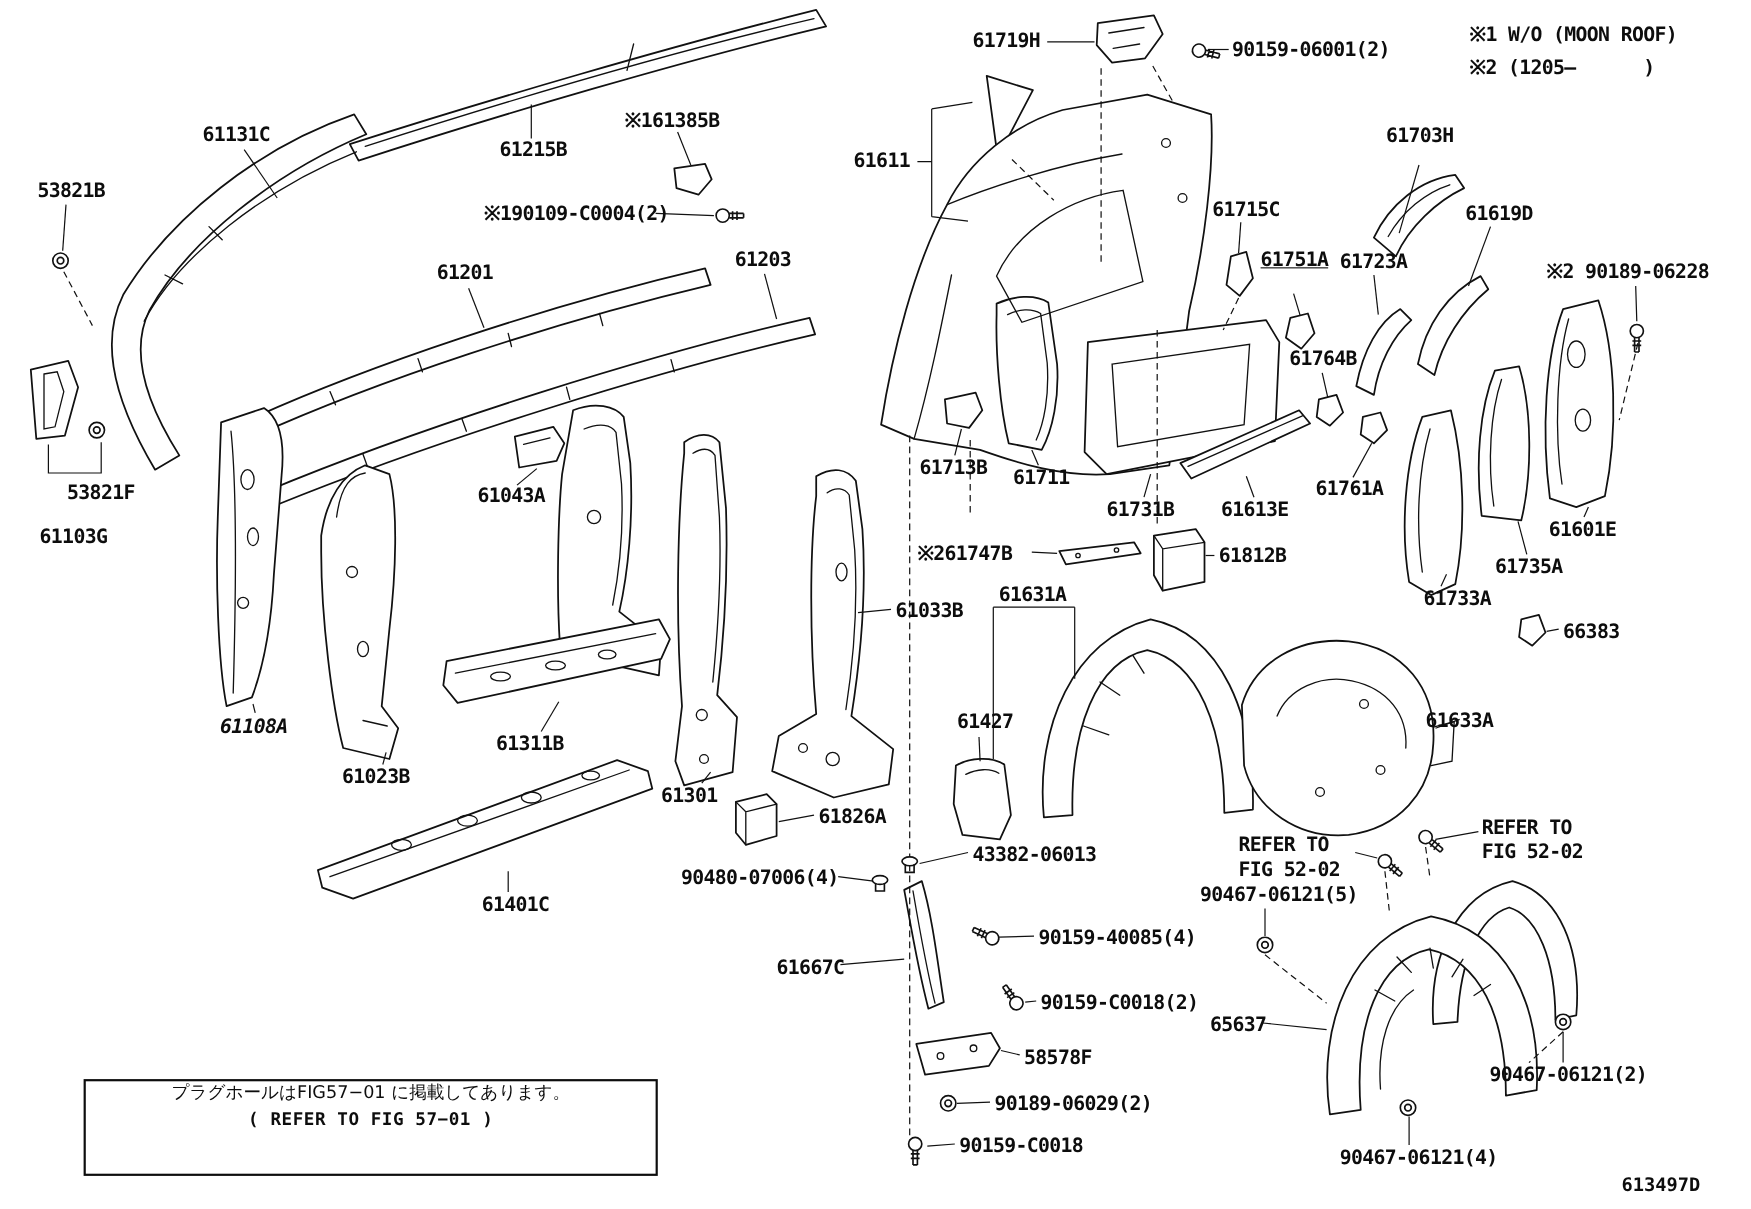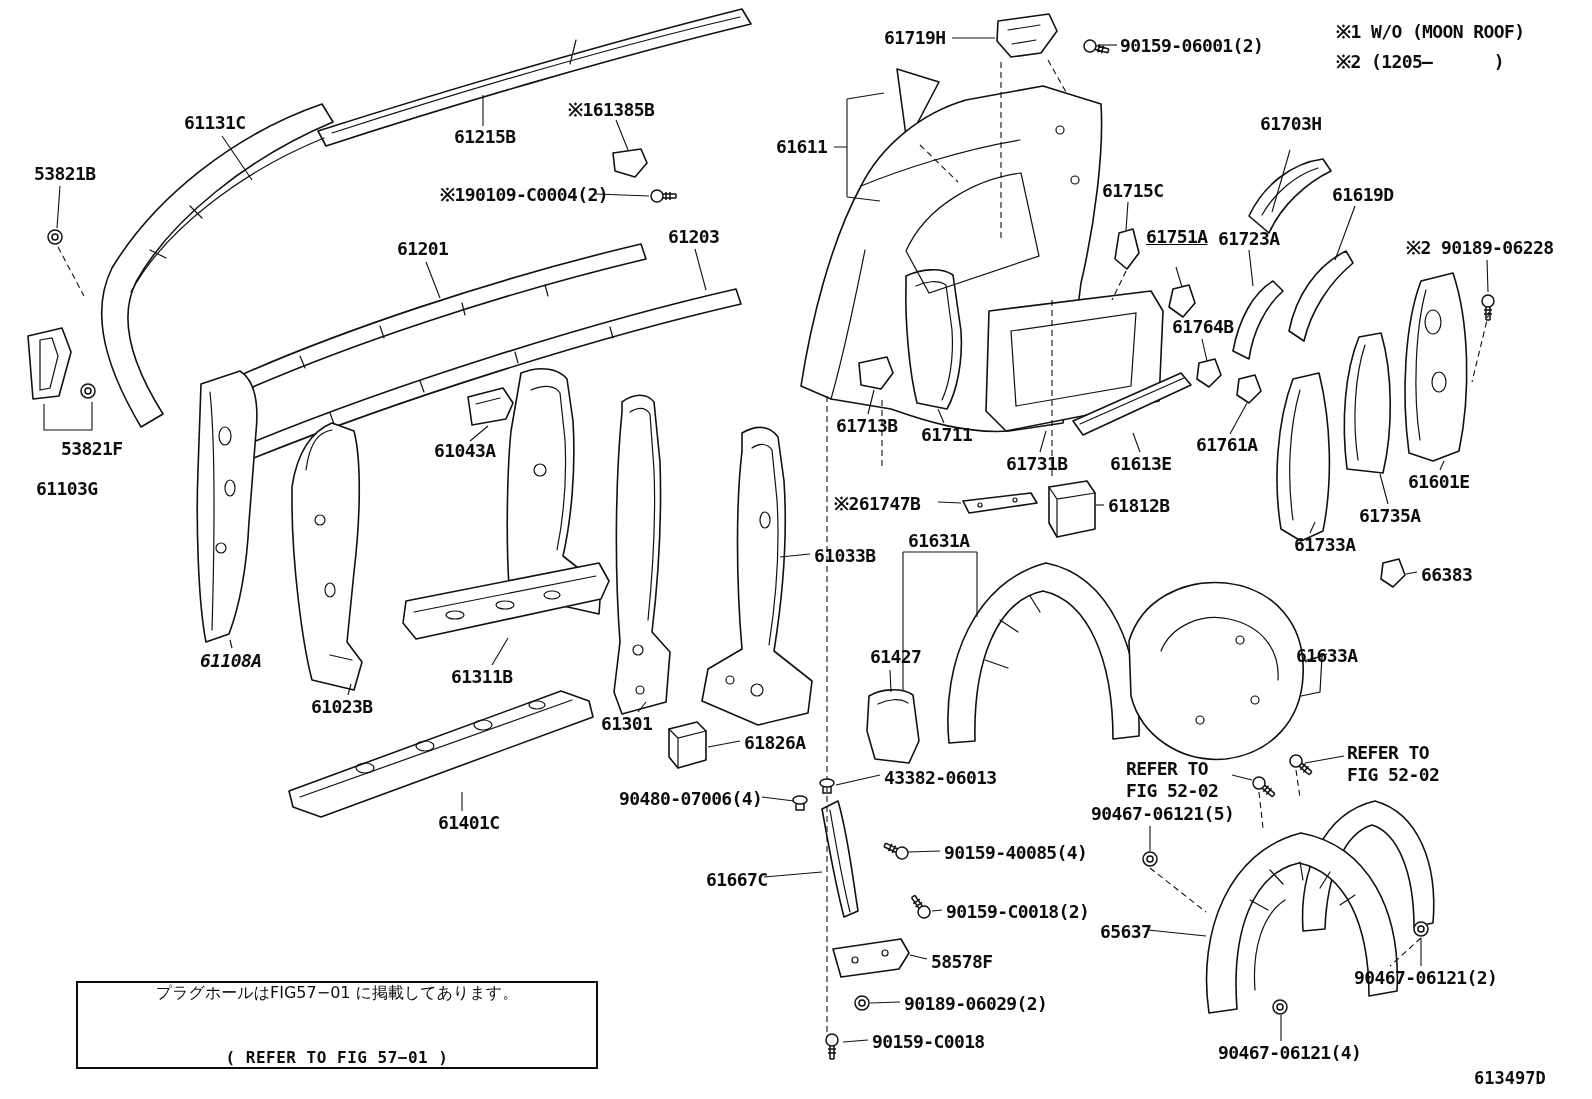--- a/index.html
+++ b/index.html
@@ -20,21 +20,21 @@
     white-space:pre;
     line-height:20px;
   }
   .note-box{
     position:absolute;
     left:76px;top:981px;
     width:518px;height:84px;
     border:2px solid #0d0d0d;
     background:#fff;
     display:flex;flex-direction:column;
-    align-items:center;justify-content:space-between;
+    align-items:center;justify-content:flex-start;
     gap:4px;
     text-align:center;
   }
   .note-box .jp{font:400 16px "DejaVu Sans", sans-serif;color:#0d0d0d;}
   .note-box .en{font:400 16px "DejaVu Sans Mono", monospace;letter-spacing:-0.8px;color:#0d0d0d;}
   .note-box .ref{font:700 16px "DejaVu Sans Mono", monospace;letter-spacing:0.5px;color:#0d0d0d;}
   .fig-id{
     position:absolute;left:1474px;top:1068px;
     font:700 17px "DejaVu Sans Mono", monospace;color:#0d0d0d;
   }

